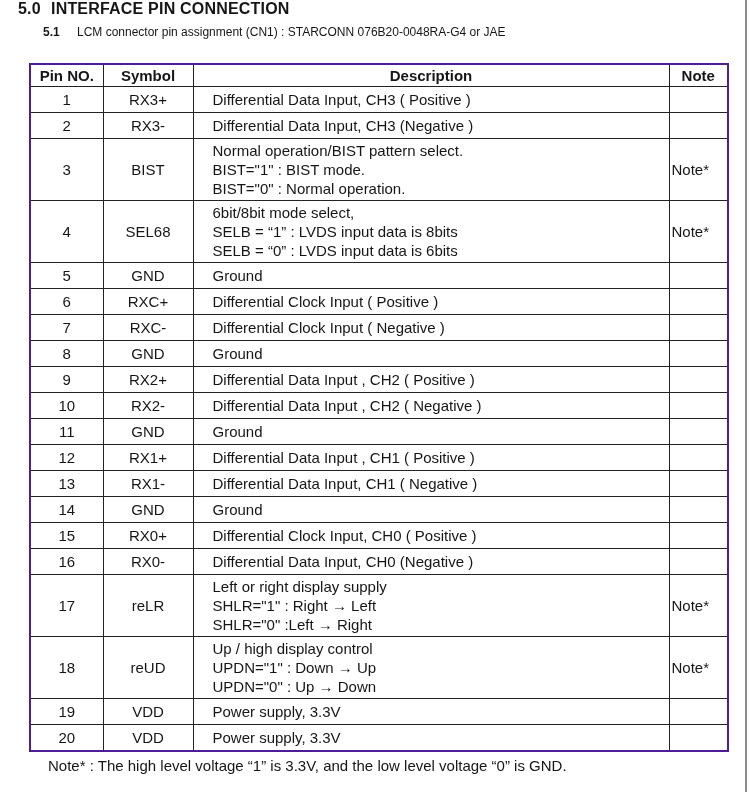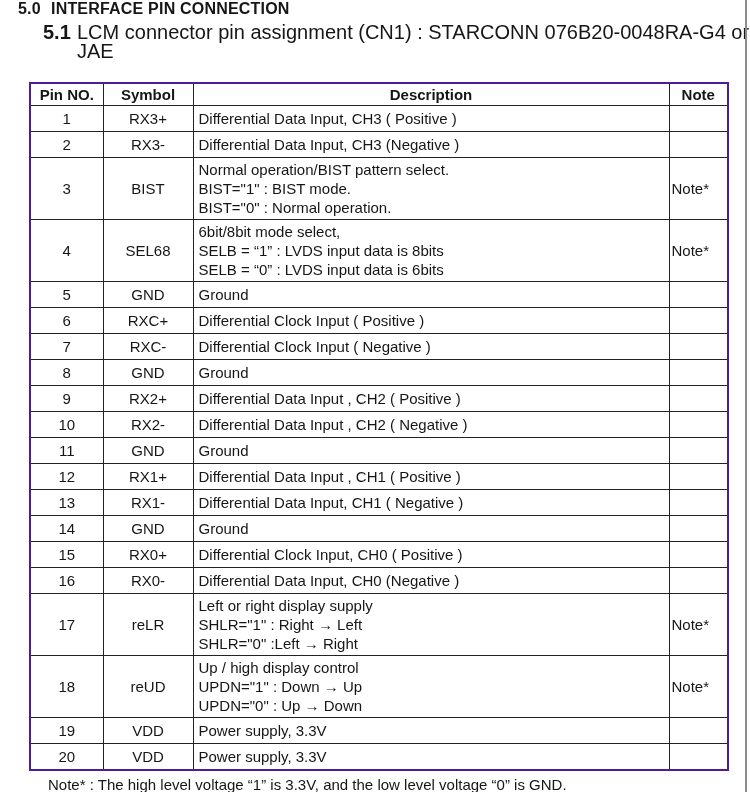--- a/index.html
+++ b/index.html
@@ -37,21 +37,21 @@
     letter-spacing: 0.2px;
     align-items: center;
   }
   .section-heading .num {
     width: 33px;
     flex: 0 0 33px;
   }
   .subsection {
     display: flex;
     margin: 6px 0 0 43px;
-    font-size: 20px;
+    font-size: 12px;
     line-height: 19px;
   }
   .subsection .num {
     width: 34px;
     flex: 0 0 34px;
     font-weight: bold;
   }
   .subsection .bold-part {
     font-weight: normal;
   }
@@ -76,21 +76,21 @@
     height: 18px;
     padding: 1px 2px;
   }
   .pin-table td.c-pin, .pin-table td.c-sym {
     text-align: center;
   }
   .pin-table tr.single td {
     height: 21px;
   }
   .pin-table td.c-desc {
-    padding-left: 5px;
+    padding-left: 19px;
   }
   .pin-table td.c-note {
     padding: 2px 16px 2px 2px;
   }
   .footnote {
     margin: 4px 0 0 48px;
     font-size: 15px;
     line-height: 19px;
   }
 </style>

